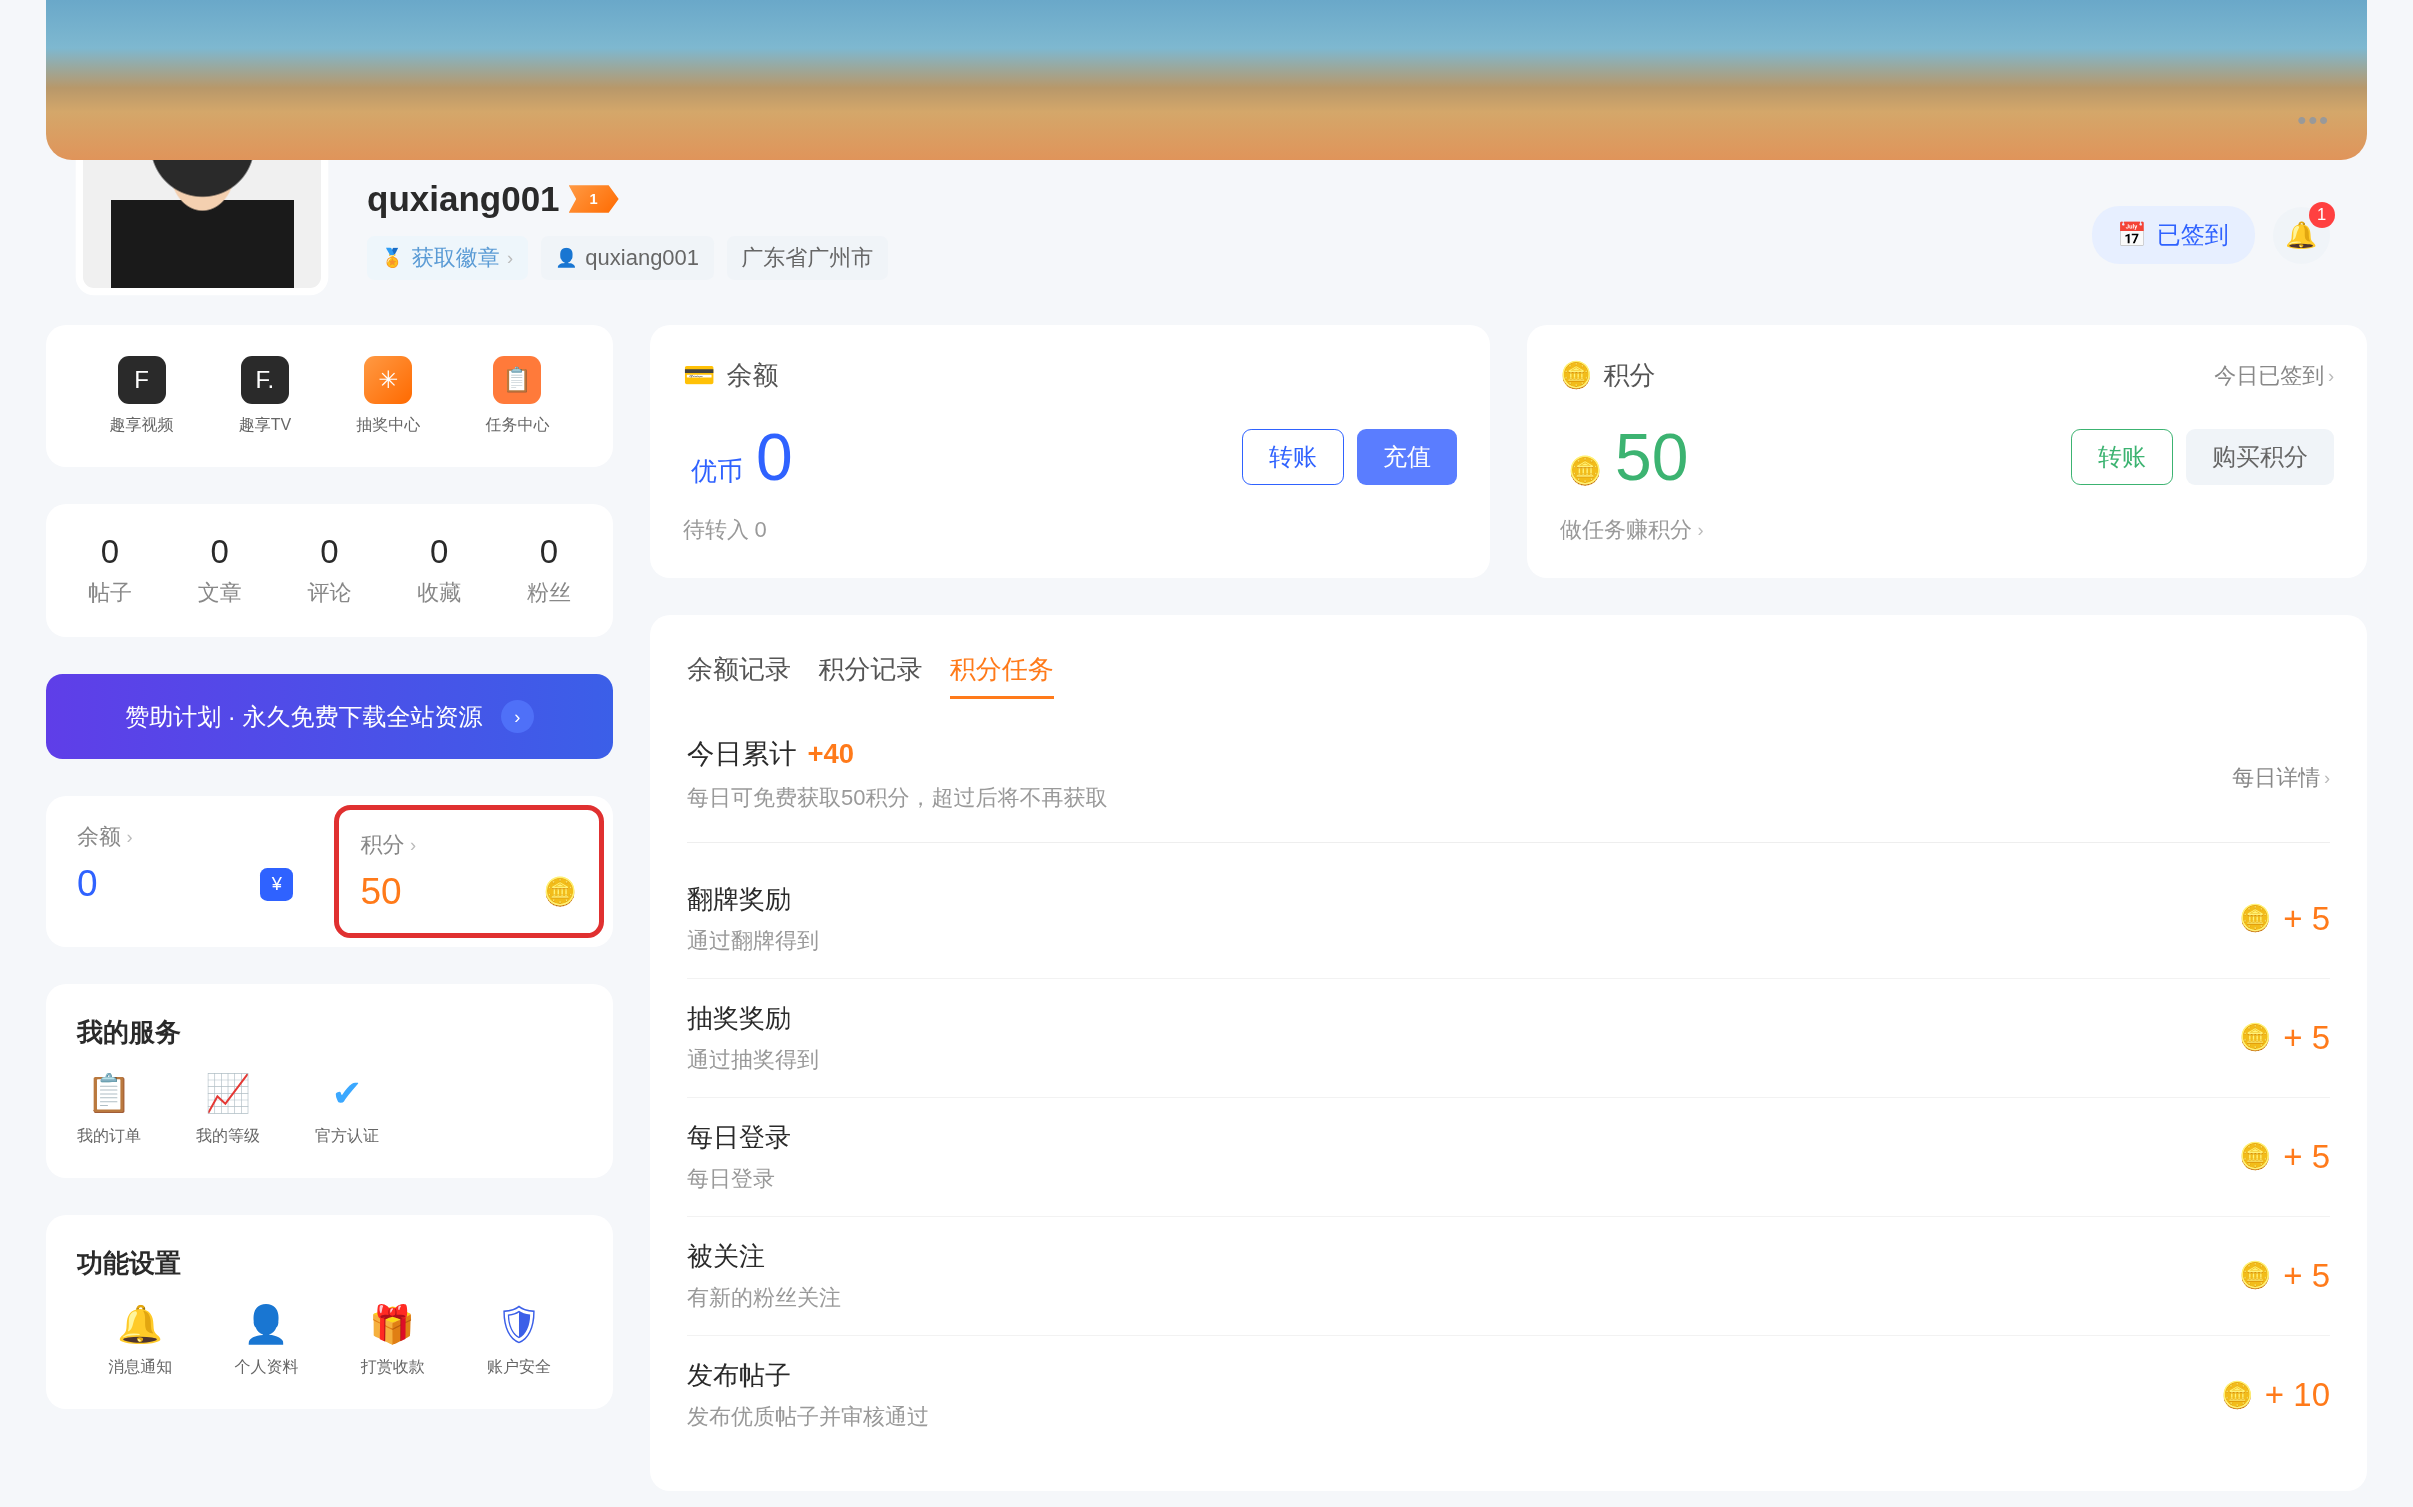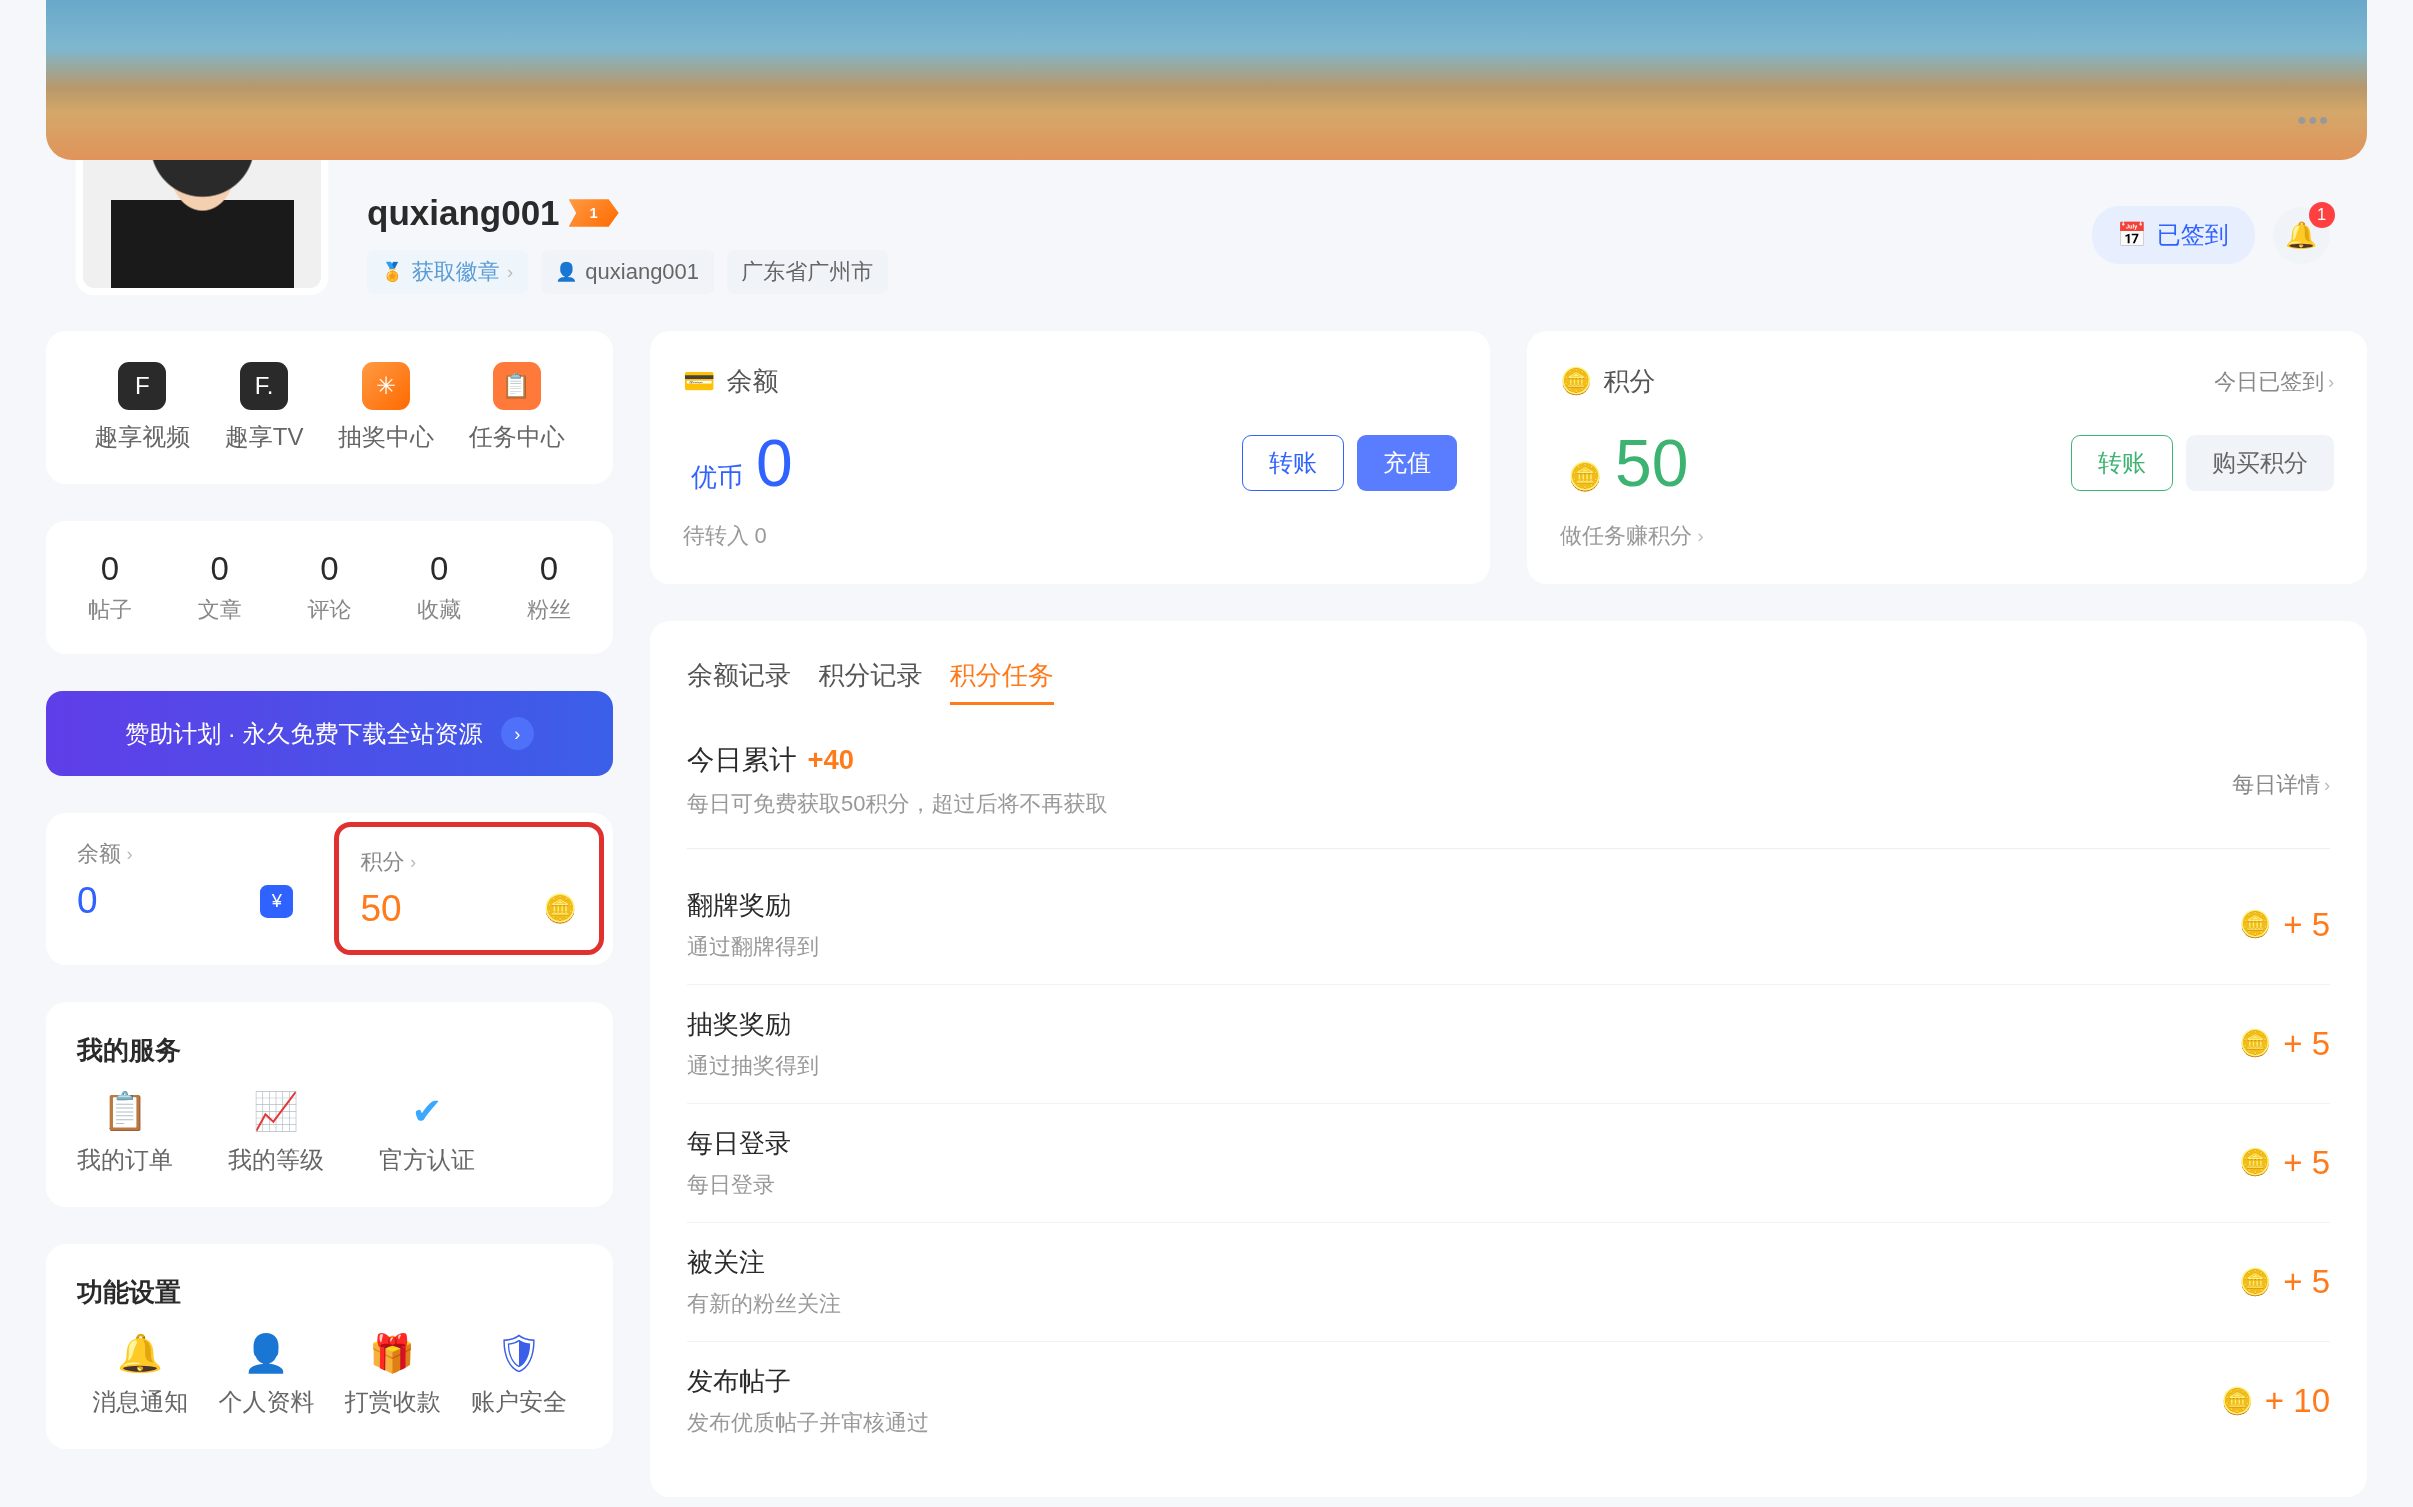--- a/index.html
+++ b/index.html
@@ -55,21 +55,21 @@
     .avatar-illustration {
       width: 183px;
       height: 220px;
       background: radial-gradient(circle at 50% 35%, #2a2a2a 0%, #2a2a2a 30%, transparent 31%),
                   radial-gradient(ellipse at 50% 45%, #f4d0b0 0%, #f4d0b0 25%, transparent 26%),
                   linear-gradient(to bottom, transparent 60%, #1a1a1a 60%);
       border-radius: 50% 50% 0 0;
     }
     .profile-info {
       margin-left: 46px;
-      padding-top: 33px;
+      padding-top: 19px;
       flex: 1;
     }
     .username-row {
       display: flex;
       align-items: center;
       gap: 9.1px;
       margin-bottom: 16.5px;
     }
     .username {
       font-size: 35px;
@@ -196,21 +196,21 @@
       display: flex;
       align-items: center;
       justify-content: center;
       font-size: 24px;
       color: #fff;
     }
     .icon-dark { background: #2a2a2a; }
     .icon-orange { background: linear-gradient(135deg, #ff9a44, #ff6a00); }
     .icon-orange2 { background: #ff7a3a; }
     .icon-label {
-      font-size: 24px;
+      font-size: 16px;
       color: #666;
     }
 
     .stats-row {
       display: flex;
       justify-content: space-around;
       background: #fff;
       border-radius: 20px;
       padding: 29px 9.1px;
     }

